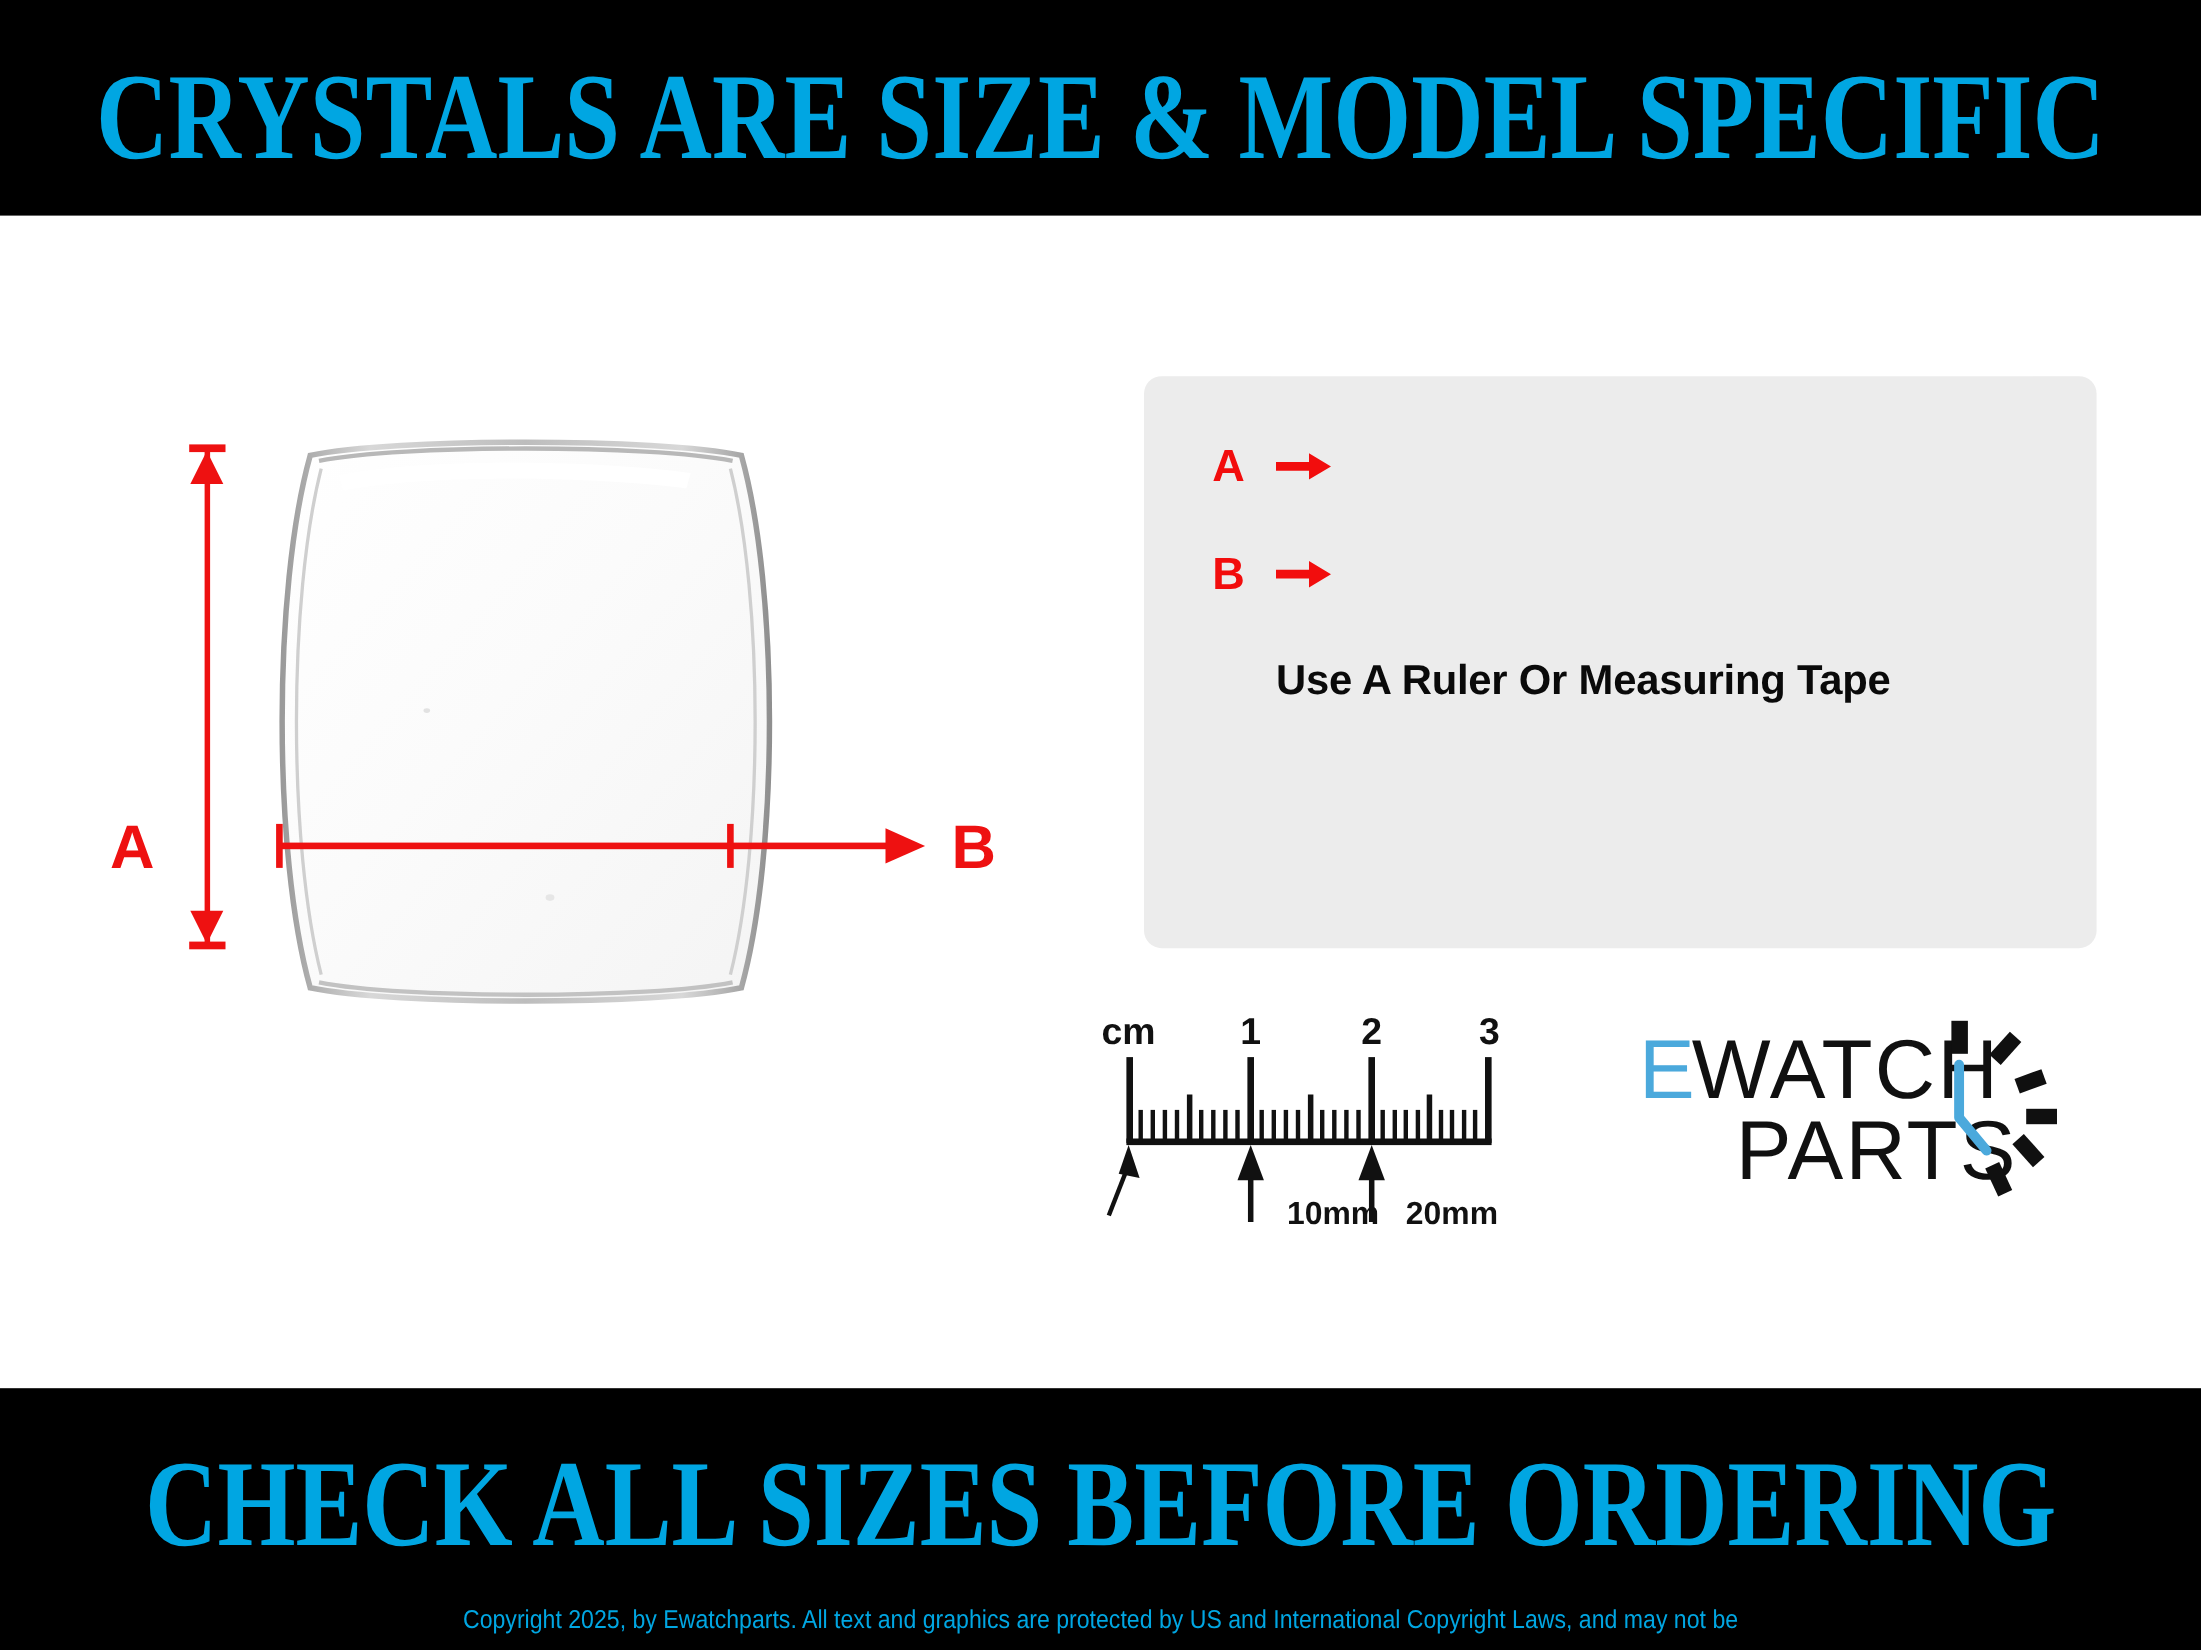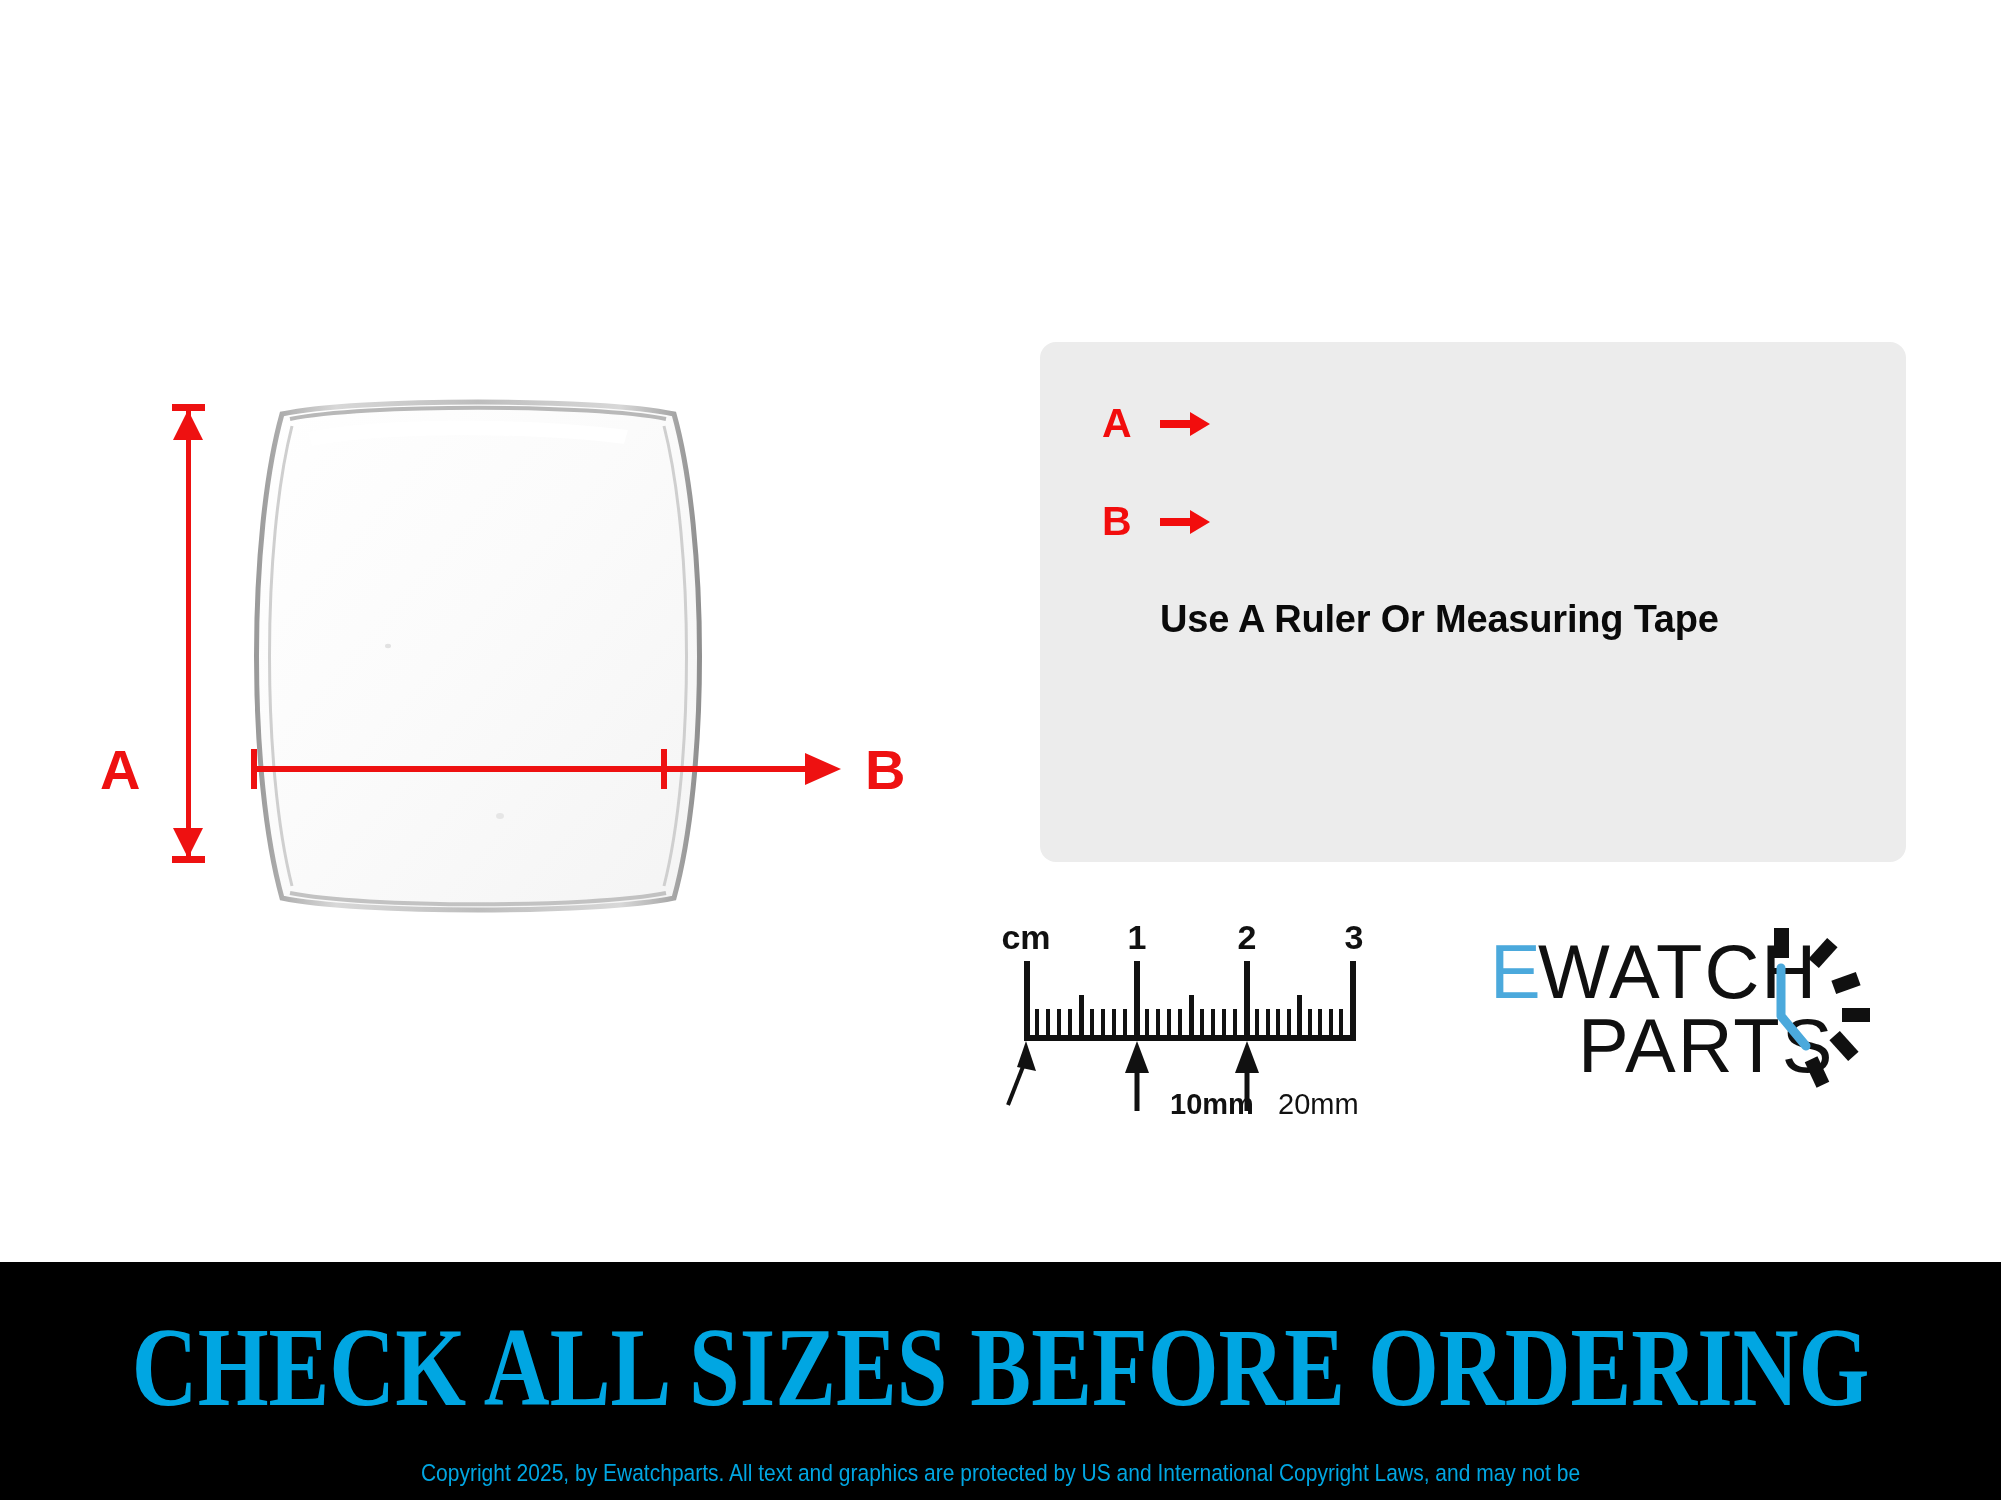--- a/index.html
+++ b/index.html
@@ -132,33 +132,36 @@
   .ruler-note{
     position:absolute;color:#111;font-size:27px;font-weight:700;line-height:1.28;
     text-align:center;white-space:nowrap;
   }
   #note-each{left:984px;top:1088px;width:180px;}
   #note-scale{
     position:absolute;left:980px;top:1166px;width:470px;
     color:#F20D0D;font-weight:700;font-size:33px;text-align:center;white-space:nowrap;
   }
   #lbl-10mm{position:absolute;left:1170px;top:1088px;color:#111;font-weight:700;font-size:29px;}
-  #lbl-20mm{position:absolute;left:1278px;top:1088px;color:#111;font-weight:400;font-size:29px;}
+  #lbl-20mm{position:absolute;left:1278px;top:1088px;color:#111;font-weight:700;font-size:29px;}
 
   
   #logo{
     position:absolute;left:1490px;top:920px;width:380px;height:180px;
   }
   #logo svg{display:block;}
 </style>
 </head>
 <body>
 
 <div class="page">
 
+  <div class="banner" id="top-banner">
+    <div class="banner-title">CRYSTALS ARE SIZE &amp; MODEL SPECIFIC</div>
+  </div>
 
   <div id="diagram">
 
     <div class="crystal-wrap">
       <svg width="480" height="540" viewBox="0 0 480 540">
         <defs>
           <linearGradient id="glassGrad" x1="0" y1="0" x2="1" y2="1">
             <stop offset="0%" stop-color="#ffffff"></stop>
             <stop offset="45%" stop-color="#fbfbfb"></stop>
             <stop offset="100%" stop-color="#f4f4f4"></stop>

